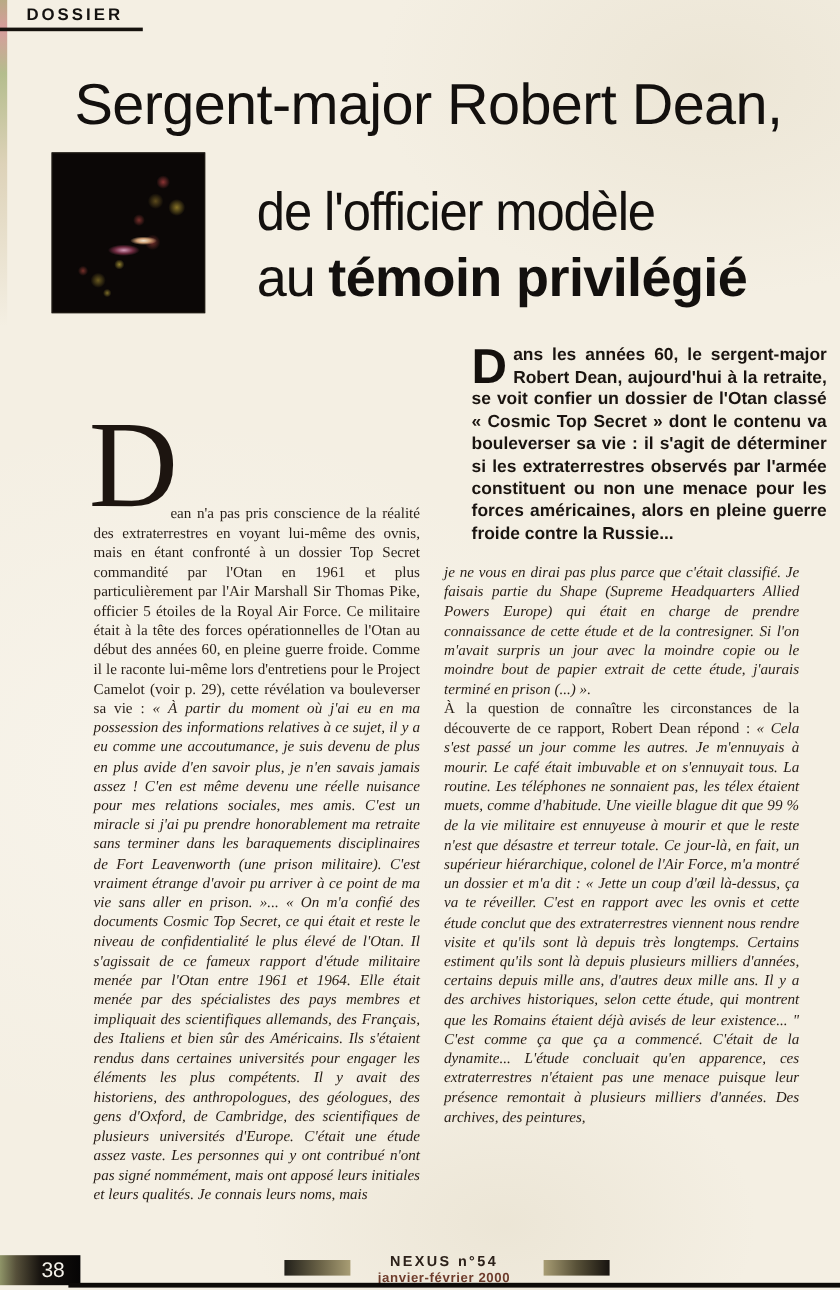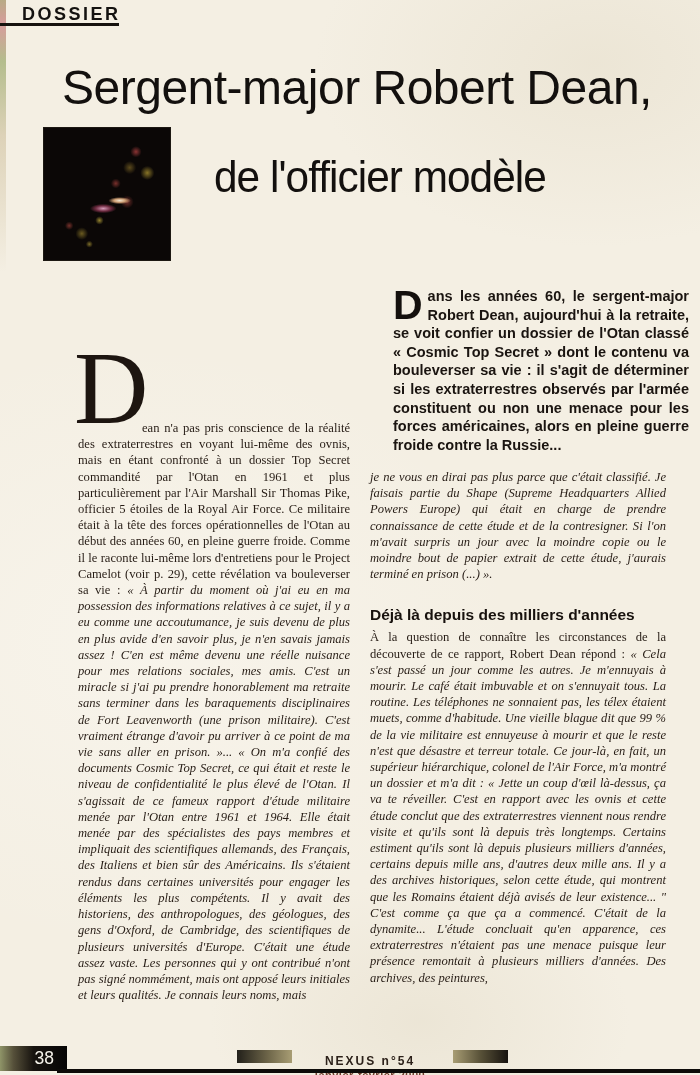--- a/index.html
+++ b/index.html
@@ -11,21 +11,21 @@
           radial-gradient(ellipse 400px 260px at 85% 6%, rgba(228,220,200,.5), transparent 70%),
           radial-gradient(ellipse 500px 400px at 20% 60%, rgba(250,247,240,.6), transparent 75%),
           radial-gradient(ellipse 300px 200px at 60% 95%, rgba(226,218,198,.45), transparent 70%),
           #f4efe3;
         color:#241b15;}
   
   .edge-strip{position:absolute;left:0;top:0;width:6px;height:340px;
       background:linear-gradient(180deg,#b8ab85 0%,#d79c9c 7%,#b4bd8d 18%,#ddd2b8 40%,rgba(240,234,218,0) 80%);}
   
   .kicker{position:absolute;left:22px;top:4px;font-family:"Liberation Sans",sans-serif;
-      font-weight:bold;font-size:18px;letter-spacing:2.5px;color:#141210;}
+      font-weight:bold;font-size:14px;letter-spacing:2.5px;color:#141210;}
   .kicker-rule{position:absolute;left:0;top:23px;width:119px;height:2.5px;background:#16120e;}
   
   .t1,.t2,.t3{position:absolute;font-family:"Liberation Sans",sans-serif;color:#13100e;
       font-weight:300;white-space:nowrap;}
   .t1{left:62px;top:60px;font-size:48px;letter-spacing:-0.5px;}
   .t2{left:214px;top:151px;font-size:45px;letter-spacing:-1px;transform:scaleX(.94);transform-origin:left;}
   .t3{left:214px;top:206px;font-size:45px;letter-spacing:-1px;}
   .t3 b{font-weight:bold;letter-spacing:-0.5px;}
   
   .photo{position:absolute;left:43px;top:127px;width:126px;height:132px;
@@ -61,51 +61,51 @@
   
   .pagenum-bar{position:absolute;left:0;top:1046px;width:67px;height:25px;
       background:linear-gradient(90deg,#8f9468 0%,#56503a 20%,#17130f 50%,#060505 100%);
       font-family:"Liberation Sans",sans-serif;font-size:17.5px;color:#f5f2ea;
       display:flex;align-items:center;justify-content:flex-end;padding-right:13px;box-sizing:border-box;padding-left:46px;}
   .fbar{position:absolute;top:1050px;width:55px;height:13px;}
   .fbar.l{left:237px;background:linear-gradient(90deg,#22201a 0%,#6c6448 55%,#a89d74 100%);}
   .fbar.r{left:453px;background:linear-gradient(90deg,#a89d74 0%,#585138 50%,#17130f 100%);}
   .footer-center{position:absolute;left:290px;top:1044px;width:160px;text-align:center;
       font-family:"Liberation Sans",sans-serif;font-weight:bold;}
-  .footer-center .mag{font-size:12px;letter-spacing:2px;color:#2c211a;margin-top:10px;}
+  .footer-center .mag{font-size:12px;letter-spacing:2px;color:#2c211a;}
   .footer-center .date{font-size:11px;letter-spacing:.5px;color:#6e3c2c;margin-top:1px;}
   .bottom-rule{position:absolute;left:57px;top:1069px;width:643px;height:4px;background:#0d0b09;}
 </style>
 </head>
 <body>
 
 <div class="page">
 
   <div class="edge-strip"></div>
 
   <div class="kicker">DOSSIER</div>
   <div class="kicker-rule"></div>
 
   <div class="photo"></div>
 
   <div class="t1">Sergent-major Robert Dean,</div>
   <div class="t2">de l'officier modèle</div>
+  <div class="t3"><span>au </span><b>témoin privilégié</b></div>
 
   <div class="intro">
     <span class="dropcap">D</span><span>ans les années 60, le sergent-major Robert Dean, aujourd'hui à la retraite, se voit confier un dossier de l'Otan classé « Cosmic Top Secret » dont le contenu va bouleverser sa vie : il s'agit de déterminer si les extraterrestres observés par l'armée constituent ou non une menace pour les forces américaines, alors en pleine guerre froide contre la Russie...</span>
   </div>
 
   <div class="col-left">
     <span class="big-d">D</span>
     <p class="body-text first-indent"><span>ean n'a pas pris conscience de la réalité des extraterrestres en voyant lui-même des ovnis, mais en étant confronté à un dossier Top Secret commandité par l'Otan en 1961 et plus particulièrement par l'Air Marshall Sir Thomas Pike, officier 5 étoiles de la Royal Air Force. Ce militaire était à la tête des forces opérationnelles de l'Otan au début des années 60, en pleine guerre froide. Comme il le raconte lui-même lors d'entretiens pour le Project Camelot (voir p. 29), cette révélation va bouleverser sa vie : </span><span class="ital">« À partir du moment où j'ai eu en ma possession des informations relatives à ce sujet, il y a eu comme une accoutumance, je suis devenu de plus en plus avide d'en savoir plus, je n'en savais jamais assez ! C'en est même devenu une réelle nuisance pour mes relations sociales, mes amis. C'est un miracle si j'ai pu prendre honorablement ma retraite sans terminer dans les baraquements disciplinaires de Fort Leavenworth (une prison militaire). C'est vraiment étrange d'avoir pu arriver à ce point de ma vie sans aller en prison. »... « On m'a confié des documents Cosmic Top Secret, ce qui était et reste le niveau de confidentialité le plus élevé de l'Otan. Il s'agissait de ce fameux rapport d'étude militaire menée par l'Otan entre 1961 et 1964. Elle était menée par des spécialistes des pays membres et impliquait des scientifiques allemands, des Français, des Italiens et bien sûr des Américains. Ils s'étaient rendus dans certaines universités pour engager les éléments les plus compétents. Il y avait des historiens, des anthropologues, des géologues, des gens d'Oxford, de Cambridge, des scientifiques de plusieurs universités d'Europe. C'était une étude assez vaste. Les personnes qui y ont contribué n'ont pas signé nommément, mais ont apposé leurs initiales et leurs qualités. Je connais leurs noms, mais</span></p>
   </div>
 
   <div class="col-right">
     <p class="body-text ital">je ne vous en dirai pas plus parce que c'était classifié. Je faisais partie du Shape (Supreme Headquarters Allied Powers Europe) qui était en charge de prendre connaissance de cette étude et de la contresigner. Si l'on m'avait surpris un jour avec la moindre copie ou le moindre bout de papier extrait de cette étude, j'aurais terminé en prison (...) ».</p>
-    <h2 class="subhead">Déjà là depuis des milliers d'années</h2>
     <p class="body-text"><span>À la question de connaître les circonstances de la découverte de ce rapport, Robert Dean répond : </span><span class="ital">« Cela s'est passé un jour comme les autres. Je m'ennuyais à mourir. Le café était imbuvable et on s'ennuyait tous. La routine. Les téléphones ne sonnaient pas, les télex étaient muets, comme d'habitude. Une vieille blague dit que 99 % de la vie militaire est ennuyeuse à mourir et que le reste n'est que désastre et terreur totale. Ce jour-là, en fait, un supérieur hiérarchique, colonel de l'Air Force, m'a montré un dossier et m'a dit : « Jette un coup d'œil là-dessus, ça va te réveiller. C'est en rapport avec les ovnis et cette étude conclut que des extraterrestres viennent nous rendre visite et qu'ils sont là depuis très longtemps. Certains estiment qu'ils sont là depuis plusieurs milliers d'années, certains depuis mille ans, d'autres deux mille ans. Il y a des archives historiques, selon cette étude, qui montrent que les Romains étaient déjà avisés de leur existence... " C'est comme ça que ça a commencé. C'était de la dynamite... L'étude concluait qu'en apparence, ces extraterrestres n'étaient pas une menace puisque leur présence remontait à plusieurs milliers d'années. Des archives, des peintures,</span></p>
   </div>
 
   <div class="pagenum-bar">
       <span>38</span>
     </div>
   <div class="fbar l"></div>
   <div class="fbar r"></div>
   <div class="footer-center">
     <div class="mag">NEXUS n°54</div>

